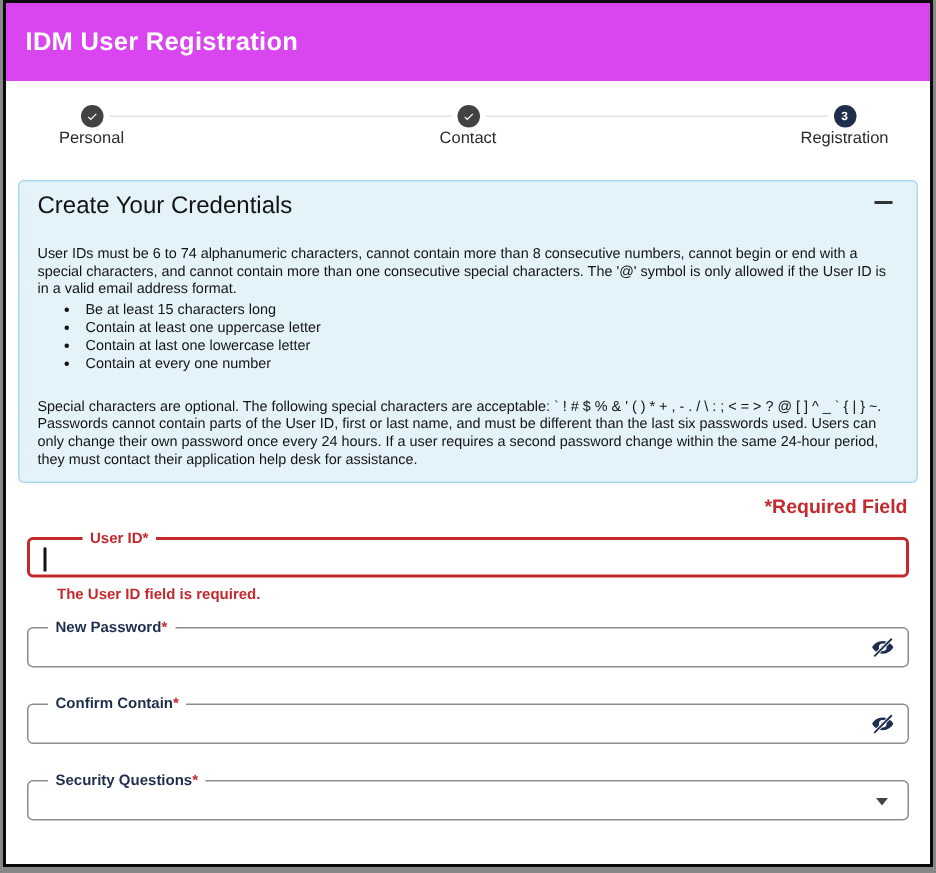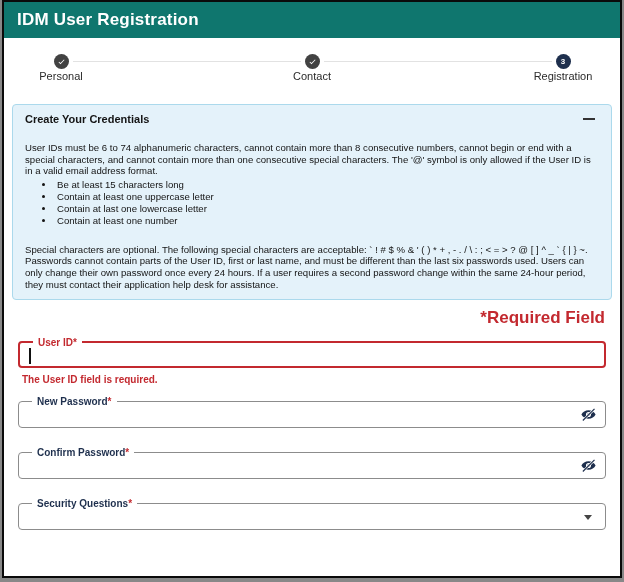--- a/index.html
+++ b/index.html
@@ -8,21 +8,21 @@
   .page {
     width: 620px; height: 578px;
     border: 2px solid #0a0a0a;
     background: #fff;
     margin: 0 auto;
     overflow: hidden;
     position: relative;
   }
   
   .app-header {
-    height: 36px; background: #0f766e;
+    height: 52px; background: #d946ef;
     display: flex; align-items: center; padding-left: 13px;
   }
   .app-header h1 { color: #fff; font-size: 17px; font-weight: bold; letter-spacing: .2px; }
 
   
   .stepper { position: relative; height: 64px; }
   .step-line {
     position: absolute; top: 23px; left: 56px; right: 56px;
     height: 1px; background: #e2e2e2;
   }
@@ -37,60 +37,60 @@
   .dot.active { background: #1e2f4d; color: #fff; font-size: 8px; font-weight: bold; }
   .dot svg { width: 9px; height: 9px; }
   .slabel { margin-top: 1px; font-size: 11px; color: #2b2b2b; }
 
   
   .panel {
     margin: 2px 8px 0; background: #e4f2fa; border: 1px solid #abd9ec;
     border-radius: 4px; padding: 8px 12px 9px;
   }
   .panel-head { display: flex; justify-content: space-between; align-items: flex-start; }
-  .panel-title { font-size: 11px; font-weight: bold; color: #141414; text-align: right; }
+  .panel-title { font-size: 16px; font-weight: normal; color: #141414; text-align: right; }
   .collapse-btn {
     background: transparent; border: none; cursor: pointer;
     width: 16px; height: 12px; position: relative; margin-right: 2px;
   }
   .collapse-btn::after {
     content: ""; position: absolute; left: 2px; right: 2px; top: 5px;
     height: 2px; background: #333;
   }
   .panel p { font-size: 9.6px; line-height: 11.6px; color: #141414; margin-top: 17px; }
   .panel ul { margin: 2px 0 0 30px; font-size: 9.6px; line-height: 12px; color: #141414; }
   .panel ul li { padding-left: 2px; }
 
   
   .required-note {
-    text-align: right; color: #c3292f; font-size: 17px; font-weight: bold;
+    text-align: right; color: #c3292f; font-size: 13px; font-weight: bold;
     margin: 8px 15px 0;
   }
 
   
   .form-area { margin: 0 14px; }
   .tfield {
     position: relative; height: 27px; border: 1px solid #8c8c8c;
     border-radius: 4px; background: #fff;
   }
   .tfield.err { border: 2px solid #c3292f; }
   .flabel {
     position: absolute; top: -7px; left: 13px; background: #fff;
     padding: 0 5px; font-size: 10px; font-weight: bold; color: #1e2f4d;
     line-height: 13px; white-space: nowrap;
   }
-  .tfield.err .flabel { color: #c3292f; }
+  .tfield.err .flabel { color: #c3292f; margin-left: 22px; }
   .star { color: #c3292f; }
   .tfield input {
     width: 100%; height: 100%; border: none; outline: none; background: transparent;
     padding: 0 30px 0 9px; font-size: 12px; font-family: "Liberation Sans", sans-serif;
     color: #111;
   }
   .caret-bar { position: absolute; left: 9px; top: 5px; width: 1.5px; height: 16px; background: #111; }
-  .error-msg { font-size: 10px; font-weight: bold; color: #c3292f; margin: 6px 0 0 4px; }
+  .error-msg { font-size: 10px; font-weight: bold; color: #c3292f; margin: 6px 0 0 20px; }
   .group-user { margin-top: 13px; }
   .group-np { margin-top: 16px; }
   .group { margin-top: 24px; }
   .eye-btn {
     position: absolute; right: 7px; top: 4px; width: 20px; height: 19px;
     border: none; background: transparent; cursor: pointer; padding: 0;
   }
   .eye-btn svg { width: 17px; height: 17px; }
   .dd-caret {
     position: absolute; right: 13px; top: 11px; width: 0; height: 0;
@@ -136,21 +136,21 @@
   <section class="panel">
     <div class="panel-head">
       <div class="panel-title">Create Your Credentials</div>
       <button class="collapse-btn" aria-label="collapse"></button>
     </div>
     <p>User IDs must be 6 to 74 alphanumeric characters, cannot contain more than 8 consecutive numbers, cannot begin or end with a special characters, and cannot contain more than one consecutive special characters. The '@' symbol is only allowed if the User ID is in a valid email address format.</p>
     <ul>
         <li>Be at least 15 characters long</li>
         <li>Contain at least one uppercase letter</li>
         <li>Contain at last one lowercase letter</li>
-        <li>Contain at least one number</li>
+        <li>Contain at every one number</li>
       </ul>
     <p>Special characters are optional. The following special characters are acceptable: ` ! # $ % &amp; ' ( ) * + , - . / \ : ; &lt; = &gt; ? @ [ ] ^ _ ` { | } ~. Passwords cannot contain parts of the User ID, first or last name, and must be different than the last six passwords used. Users can only change their own password once every 24 hours. If a user requires a second password change within the same 24-hour period, they must contact their application help desk for assistance.</p>
   </section>
 
   <div class="required-note">*Required Field</div>
 
   <div class="form-area">
 
     <div class="group-user">
       <div class="tfield err">
@@ -171,21 +171,21 @@
             <circle cx="12" cy="12" r="1.7" fill="#1e2f4d"></circle>
             <line x1="4" y1="20.5" x2="20.5" y2="4" stroke="#ffffff" stroke-width="3.4"></line>
             <line x1="4" y1="20.5" x2="20.5" y2="4" stroke="#1e2f4d" stroke-width="1.7"></line>
           </svg>
         </button>
       </div>
     </div>
 
     <div class="group">
       <div class="tfield">
-        <span class="flabel"><span>Confirm Password</span><span class="star">*</span></span>
+        <span class="flabel"><span>Confirm Contain</span><span class="star">*</span></span>
         <input type="password" value="" style="">
         <button class="eye-btn" aria-label="toggle visibility">
           <svg viewBox="0 0 24 24">
             <path fill-rule="evenodd" d="M12 6C7.5 6 3.7 8.6 2 12c1.7 3.4 5.5 6 10 6s8.3-2.6 10-6c-1.7-3.4-5.5-6-10-6zm0 9.6a3.6 3.6 0 1 1 0-7.2 3.6 3.6 0 0 1 0 7.2z" fill="#1e2f4d"></path>
             <circle cx="12" cy="12" r="1.7" fill="#1e2f4d"></circle>
             <line x1="4" y1="20.5" x2="20.5" y2="4" stroke="#ffffff" stroke-width="3.4"></line>
             <line x1="4" y1="20.5" x2="20.5" y2="4" stroke="#1e2f4d" stroke-width="1.7"></line>
           </svg>
         </button>
       </div>

